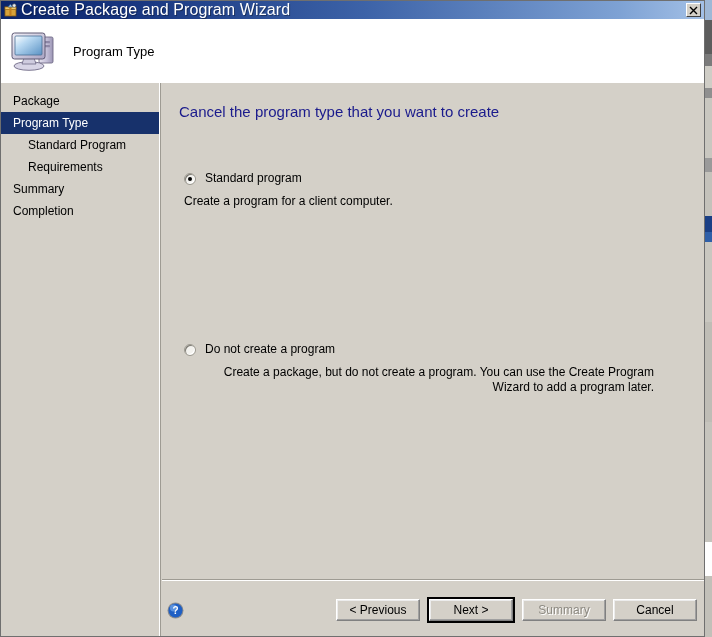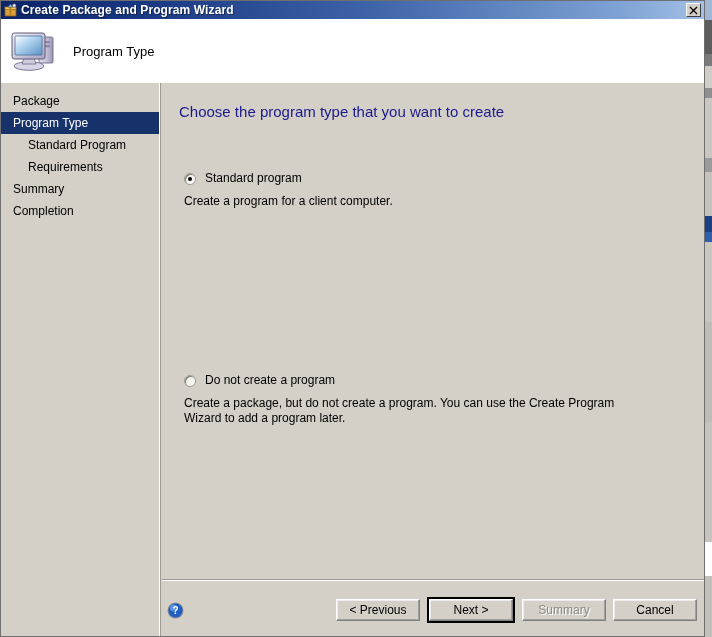--- a/index.html
+++ b/index.html
@@ -60,22 +60,22 @@
   }
   .title-icon {
     width: 14px;
     height: 14px;
     margin: 0 3px 0 1px;
     position: relative;
     flex: 0 0 auto;
   }
   .title-text {
     color: #ffffff;
-    font-size: 12px;
-    font-weight: bold;
+    font-size: 16px;
+    font-weight: normal;
     white-space: nowrap;
     letter-spacing: 0.1px;
     text-shadow: 1px 1px 0 rgba(0,0,0,0.35);
   }
   .close-btn {
     position: absolute;
     right: 3px;
     top: 2px;
     width: 15px;
     height: 14px;
@@ -358,32 +358,32 @@
     <div class="nav-item active">Program Type</div>
     <div class="nav-item sub">Standard Program</div>
     <div class="nav-item sub muted">Requirements</div>
     <div class="nav-item">Summary</div>
     <div class="nav-item">Completion</div>
   </div>
 
   <div class="vsep"></div>
 
   <div class="content">
-    <div class="content-heading">Choose the program type that you want to create</div>
+    <div class="content-heading">Cancel the program type that you want to create</div>
 
     <div class="option" style="top:88px;">
       <div class="opt-row">
         <span class="radio checked"></span>
         <span class="opt-label">Standard program</span>
       </div>
       <div class="opt-desc">Create a program for a client computer.</div>
     </div>
 
 
-    <div class="option" style="top:290px;">
+    <div class="option" style="top:259px;text-align:right;">
       <div class="opt-row">
         <span class="radio"></span>
         <span class="opt-label">Do not create a program</span>
       </div>
       <div class="opt-desc">Create a package, but do not create a program. You can use the Create Program Wizard to add a program later.</div>
     </div>
   </div>
 
   <div class="hsep"></div>
 

